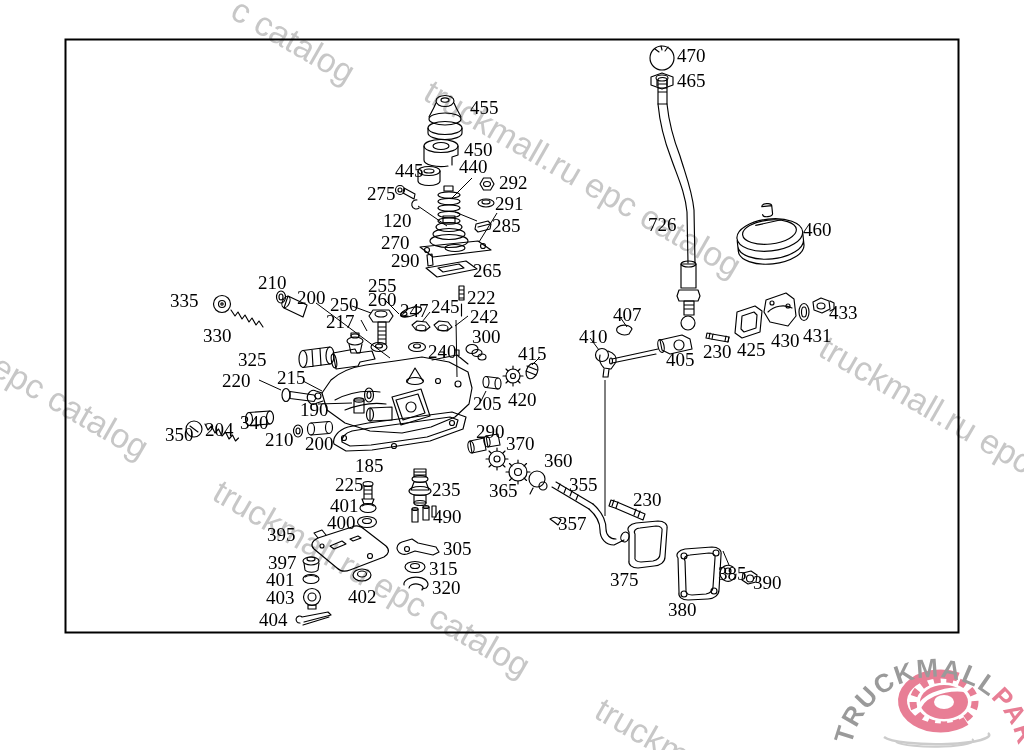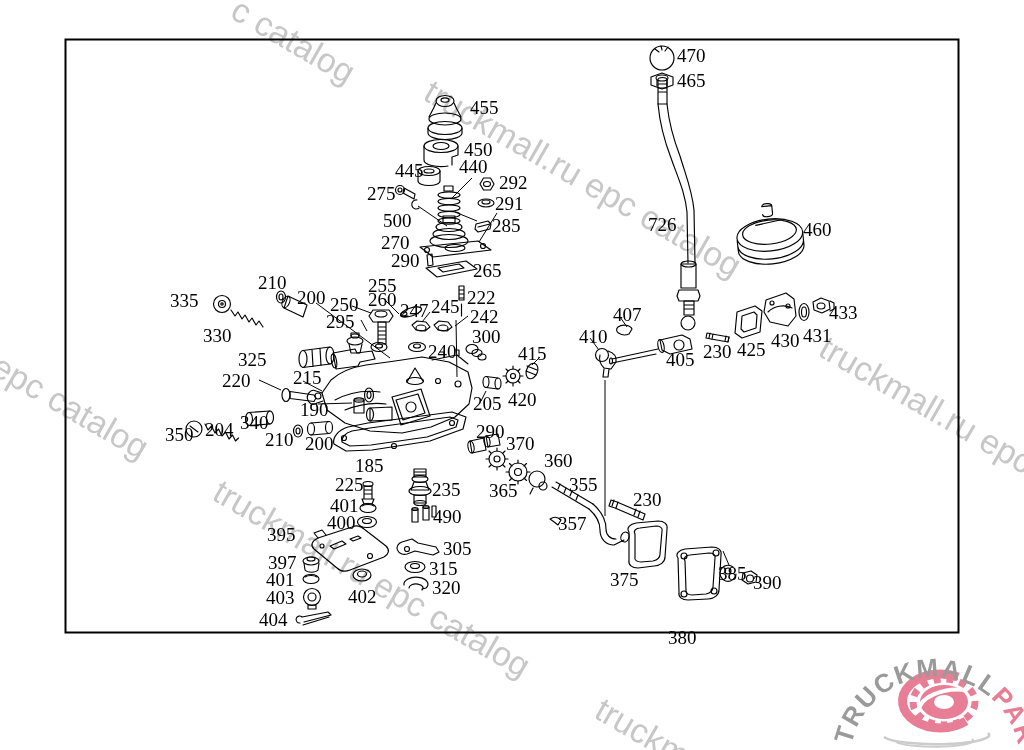--- a/index.html
+++ b/index.html
@@ -457,60 +457,60 @@
 
   <div class="labels" id="labels">
       <span class="part-label" style="left: 470px; top: 98px;">455</span>
       <span class="part-label" style="left: 464px; top: 140px;">450</span>
       <span class="part-label" style="left: 395px; top: 161px;">445</span>
       <span class="part-label" style="left: 459px; top: 157px;">440</span>
       <span class="part-label" style="left: 355px; top: 184px; margin-left: 12px;">275</span>
       <span class="part-label" style="left: 499px; top: 173px;">292</span>
       <span class="part-label" style="left: 495px; top: 194px;">291</span>
       <span class="part-label" style="left: 492px; top: 216px;">285</span>
-      <span class="part-label" style="left: 383px; top: 211px;">500</span>
+      <span class="part-label" style="left: 383px; top: 211px;">120</span>
       <span class="part-label" style="left: 381px; top: 233px;">270</span>
       <span class="part-label" style="left: 391px; top: 251px;">290</span>
       <span class="part-label" style="left: 473px; top: 261px;">265</span>
       <span class="part-label" style="left: 258px; top: 273px;">210</span>
       <span class="part-label" style="left: 368px; top: 276px;">255</span>
       <span class="part-label" style="left: 368px; top: 290px;">260</span>
       <span class="part-label" style="left: 297px; top: 288px;">200</span>
       <span class="part-label" style="left: 330px; top: 295px;">250</span>
       <span class="part-label" style="left: 400px; top: 301px;">247</span>
       <span class="part-label" style="left: 431px; top: 297px;">245</span>
       <span class="part-label" style="left: 467px; top: 288px;">222</span>
       <span class="part-label" style="left: 470px; top: 307px;">242</span>
       <span class="part-label" style="left: 472px; top: 327px;">300</span>
-      <span class="part-label" style="left: 326px; top: 312px;">295</span>
+      <span class="part-label" style="left: 326px; top: 312px;">217</span>
       <span class="part-label" style="left: 170px; top: 291px;">335</span>
       <span class="part-label" style="left: 203px; top: 326px;">330</span>
       <span class="part-label" style="left: 238px; top: 350px;">325</span>
       <span class="part-label" style="left: 222px; top: 371px;">220</span>
-      <span class="part-label" style="left: 277px; top: 368px; margin-left: 16px;">215</span>
+      <span class="part-label" style="left: 277px; top: 368px;">215</span>
       <span class="part-label" style="left: 300px; top: 400px;">190</span>
       <span class="part-label" style="left: 165px; top: 425px;">350</span>
       <span class="part-label" style="left: 205px; top: 420px;">204</span>
       <span class="part-label" style="left: 240px; top: 413px;">340</span>
       <span class="part-label" style="left: 265px; top: 430px;">210</span>
       <span class="part-label" style="left: 305px; top: 434px;">200</span>
       <span class="part-label" style="left: 355px; top: 456px;">185</span>
       <span class="part-label" style="left: 428px; top: 342px;">240</span>
       <span class="part-label" style="left: 473px; top: 394px;">205</span>
       <span class="part-label" style="left: 508px; top: 390px;">420</span>
       <span class="part-label" style="left: 518px; top: 344px;">415</span>
       <span class="part-label" style="left: 476px; top: 422px;">290</span>
       <span class="part-label" style="left: 506px; top: 434px;">370</span>
       <span class="part-label" style="left: 544px; top: 451px;">360</span>
       <span class="part-label" style="left: 489px; top: 481px;">365</span>
       <span class="part-label" style="left: 569px; top: 475px;">355</span>
       <span class="part-label" style="left: 558px; top: 514px;">357</span>
       <span class="part-label" style="left: 633px; top: 490px;">230</span>
       <span class="part-label" style="left: 610px; top: 570px;">375</span>
-      <span class="part-label" style="left: 668px; top: 628px;">380</span>
+      <span class="part-label" style="left: 668px; top: 600px;">380</span>
       <span class="part-label" style="left: 718px; top: 540px; margin-top: 24px;">385</span>
       <span class="part-label" style="left: 753px; top: 573px;">390</span>
       <span class="part-label" style="left: 335px; top: 475px;">225</span>
       <span class="part-label" style="left: 330px; top: 496px;">401</span>
       <span class="part-label" style="left: 327px; top: 513px;">400</span>
       <span class="part-label" style="left: 267px; top: 525px;">395</span>
       <span class="part-label" style="left: 268px; top: 553px;">397</span>
       <span class="part-label" style="left: 266px; top: 570px;">401</span>
       <span class="part-label" style="left: 266px; top: 588px;">403</span>
       <span class="part-label" style="left: 259px; top: 610px;">404</span>

